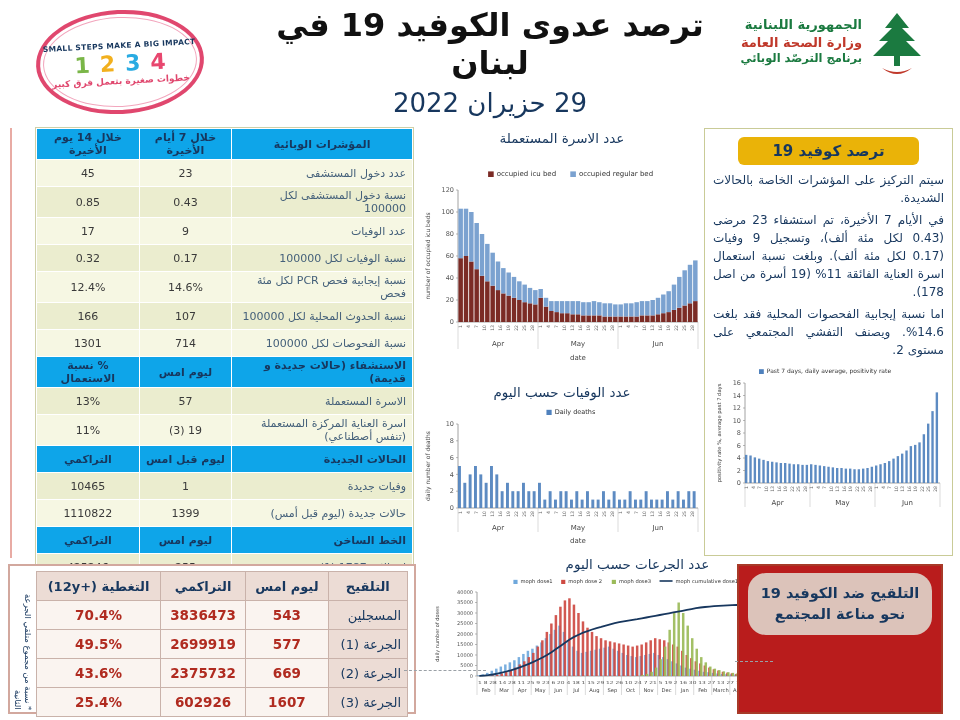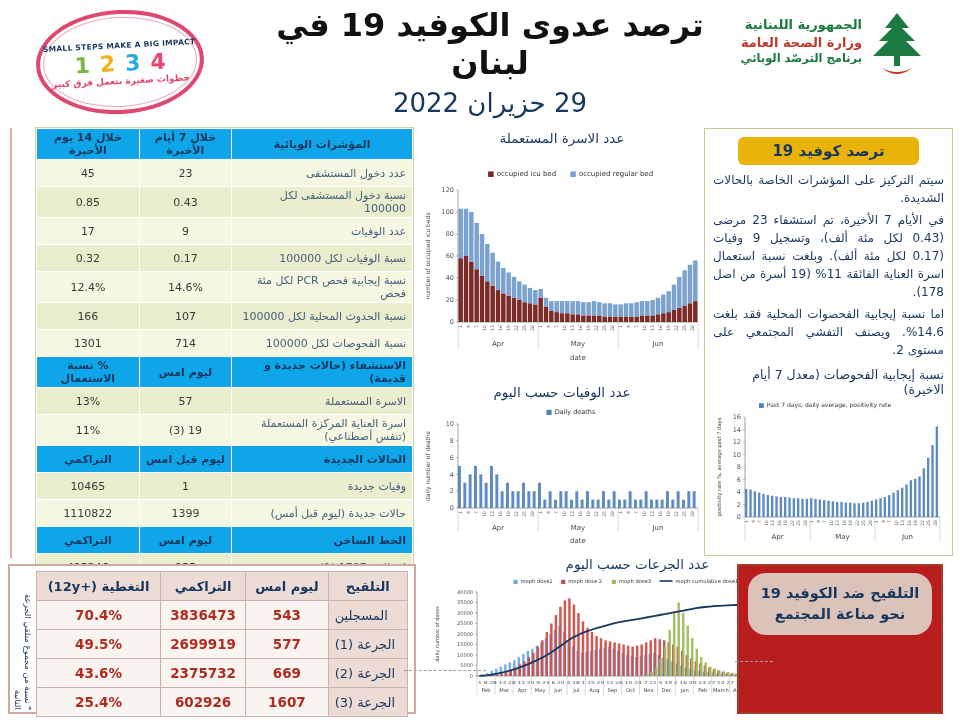--- a/index.html
+++ b/index.html
@@ -50,21 +50,21 @@
   .panel p{margin:4px 0;font-size:12px;line-height:1.5;color:#17375e;direction:rtl;text-align:justify;}
   .panel .pchart-title{margin-top:8px;font-size:12.5px;color:#17375e;direction:rtl;text-align:right;}
 
   
   .vacc-box{left:8px;top:564px;width:408px;height:150px;border:2px solid #d2a89e;box-sizing:border-box;background:#fff;}
   .vfoot{left:13px;top:572px;height:138px;writing-mode:vertical-rl;font-size:8.5px;color:#17375e;direction:rtl;}
   .vacc-table-wrap{left:36px;top:571px;width:372px;}
   #vacc-table{border-collapse:collapse;width:100%;direction:rtl;font-size:13px;}
   #vacc-table td{border:1px solid #c9b2aa;height:26px;padding:1px 6px;}
   #vacc-table tr.vh td{background:#ecdcd5;color:#17375e;font-weight:bold;text-align:center;}
-  #vacc-table td.vname{background:#ecdcd5;color:#17375e;text-align:left;}
+  #vacc-table td.vname{background:#ecdcd5;color:#17375e;text-align:right;}
   #vacc-table td.vval{background:#faf4f0;color:#b02b20;font-weight:bold;text-align:center;font-size:13.5px;}
 
   .comm-box{left:737px;top:564px;width:206px;height:150px;border:2.5px solid #a73a28;box-sizing:border-box;background:#b91c1c;}
   .comm-inner{margin:7px 9px;background:#dcc3ba;border-radius:18px;padding:10px 6px;text-align:center;direction:rtl;}
   .comm-main{font-size:14.5px;font-weight:bold;color:#17375e;line-height:1.45;}
   .comm-src{font-size:13px;font-weight:bold;color:#17375e;margin-top:2px;}
 
   .dash{position:absolute;border-top:1.5px dashed #9aa0a6;}
 </style>
 </head>
@@ -706,21 +706,20 @@
         <text transform="translate(14 60) rotate(-90)" text-anchor="middle" font-size="5" fill="#444">daily number of doses</text>
         <text transform="translate(403 60) rotate(90)" text-anchor="middle" font-size="5" fill="#444">cumulative number</text>
       </svg>
   </div>
 
   <div class="abs panel">
     <div class="panel-title">ترصد كوفيد 19</div>
     <p>سيتم التركيز على المؤشرات الخاصة بالحالات الشديدة.</p>
     <p>في الأيام 7 الأخيرة، تم استشفاء 23 مرضى (0.43 لكل مئة ألف)، وتسجيل 9 وفيات (0.17 لكل مئة ألف). وبلغت نسبة استعمال اسرة العناية الفائقة 11% (19 أسرة من اصل 178).</p>
     <p>اما نسبة إيجابية الفحصوات المحلية فقد بلغت 14.6%. ويصنف التفشي المجتمعي على مستوى 2.</p>
-    <div class="pchart-title">نسبة إيجابية الفحوصات (معدل 7 أيام الاخيرة)</div>
     <svg id="svg-positivity" width="233" height="160">
         <line x1="30" x2="32" y1="120" y2="120" stroke="#8a8a8a" stroke-width="0.6"></line>
         <text x="28" y="122.275" text-anchor="end" font-size="6.5" fill="#555">0</text>
         <line x1="30" x2="32" y1="107.5" y2="107.5" stroke="#8a8a8a" stroke-width="0.6"></line>
         <text x="28" y="109.775" text-anchor="end" font-size="6.5" fill="#555">2</text>
         <line x1="30" x2="32" y1="95" y2="95" stroke="#8a8a8a" stroke-width="0.6"></line>
         <text x="28" y="97.275" text-anchor="end" font-size="6.5" fill="#555">4</text>
         <line x1="30" x2="32" y1="82.5" y2="82.5" stroke="#8a8a8a" stroke-width="0.6"></line>
         <text x="28" y="84.775" text-anchor="end" font-size="6.5" fill="#555">6</text>
         <line x1="30" x2="32" y1="70" y2="70" stroke="#8a8a8a" stroke-width="0.6"></line>

